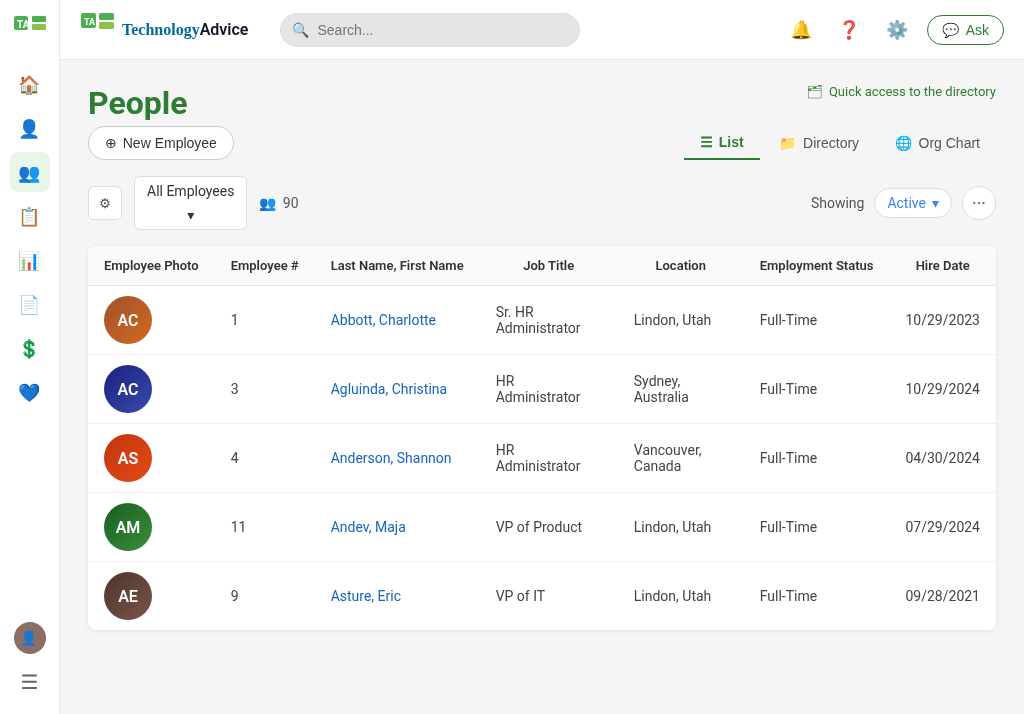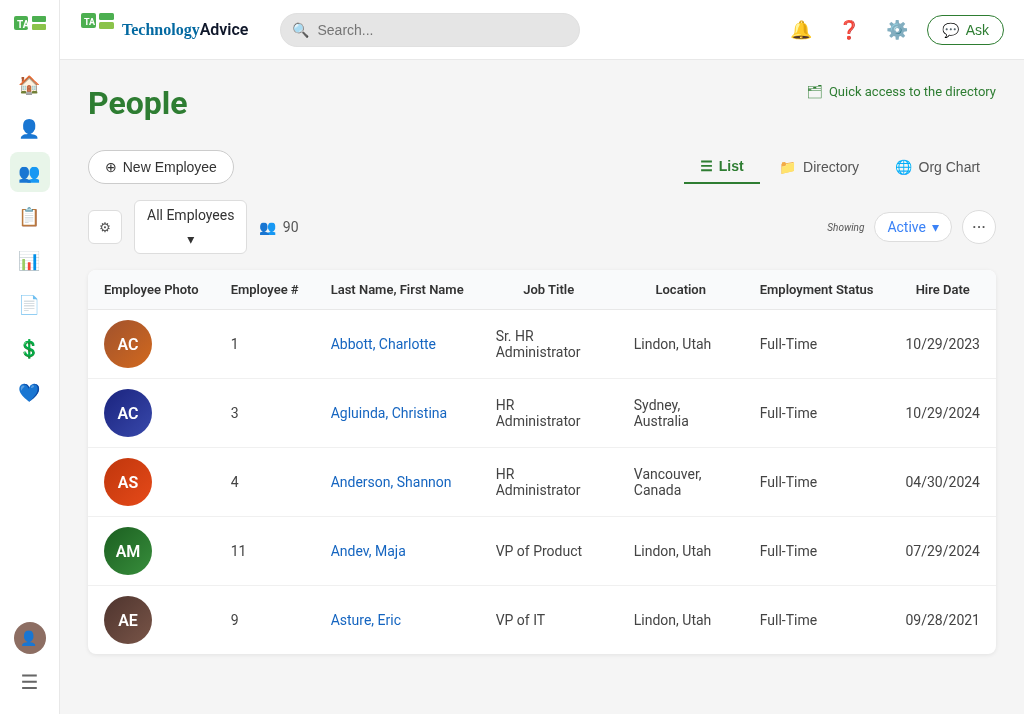--- a/index.html
+++ b/index.html
@@ -143,21 +143,21 @@
       flex: 1;
       overflow-y: auto;
       padding: 24px 28px;
       background: #f5f5f5;
     }
 
     .page-header {
       display: flex;
       align-items: flex-start;
       justify-content: space-between;
-      margin-bottom: 28px;
+      margin-bottom: 4px;
     }
     .page-title {
       font-size: 32px;
       font-weight: 700;
       color: #2e7d32;
     }
     .quick-access-link {
       display: flex;
       align-items: center;
       gap: 6px;
@@ -249,23 +249,22 @@
       font-size: 14px;
       color: #555;
     }
     .filter-bar-right {
       margin-left: auto;
       display: flex;
       align-items: center;
       gap: 10px;
     }
     .showing-label {
-      font-size: 10px;
+      font-size: 14px;
       color: #555;
-      font-style: italic;
     }
     .status-select {
       display: flex;
       align-items: center;
       gap: 6px;
       background: #fff;
       border: 1px solid #ddd;
       border-radius: 20px;
       padding: 6px 12px;
       font-size: 14px;

